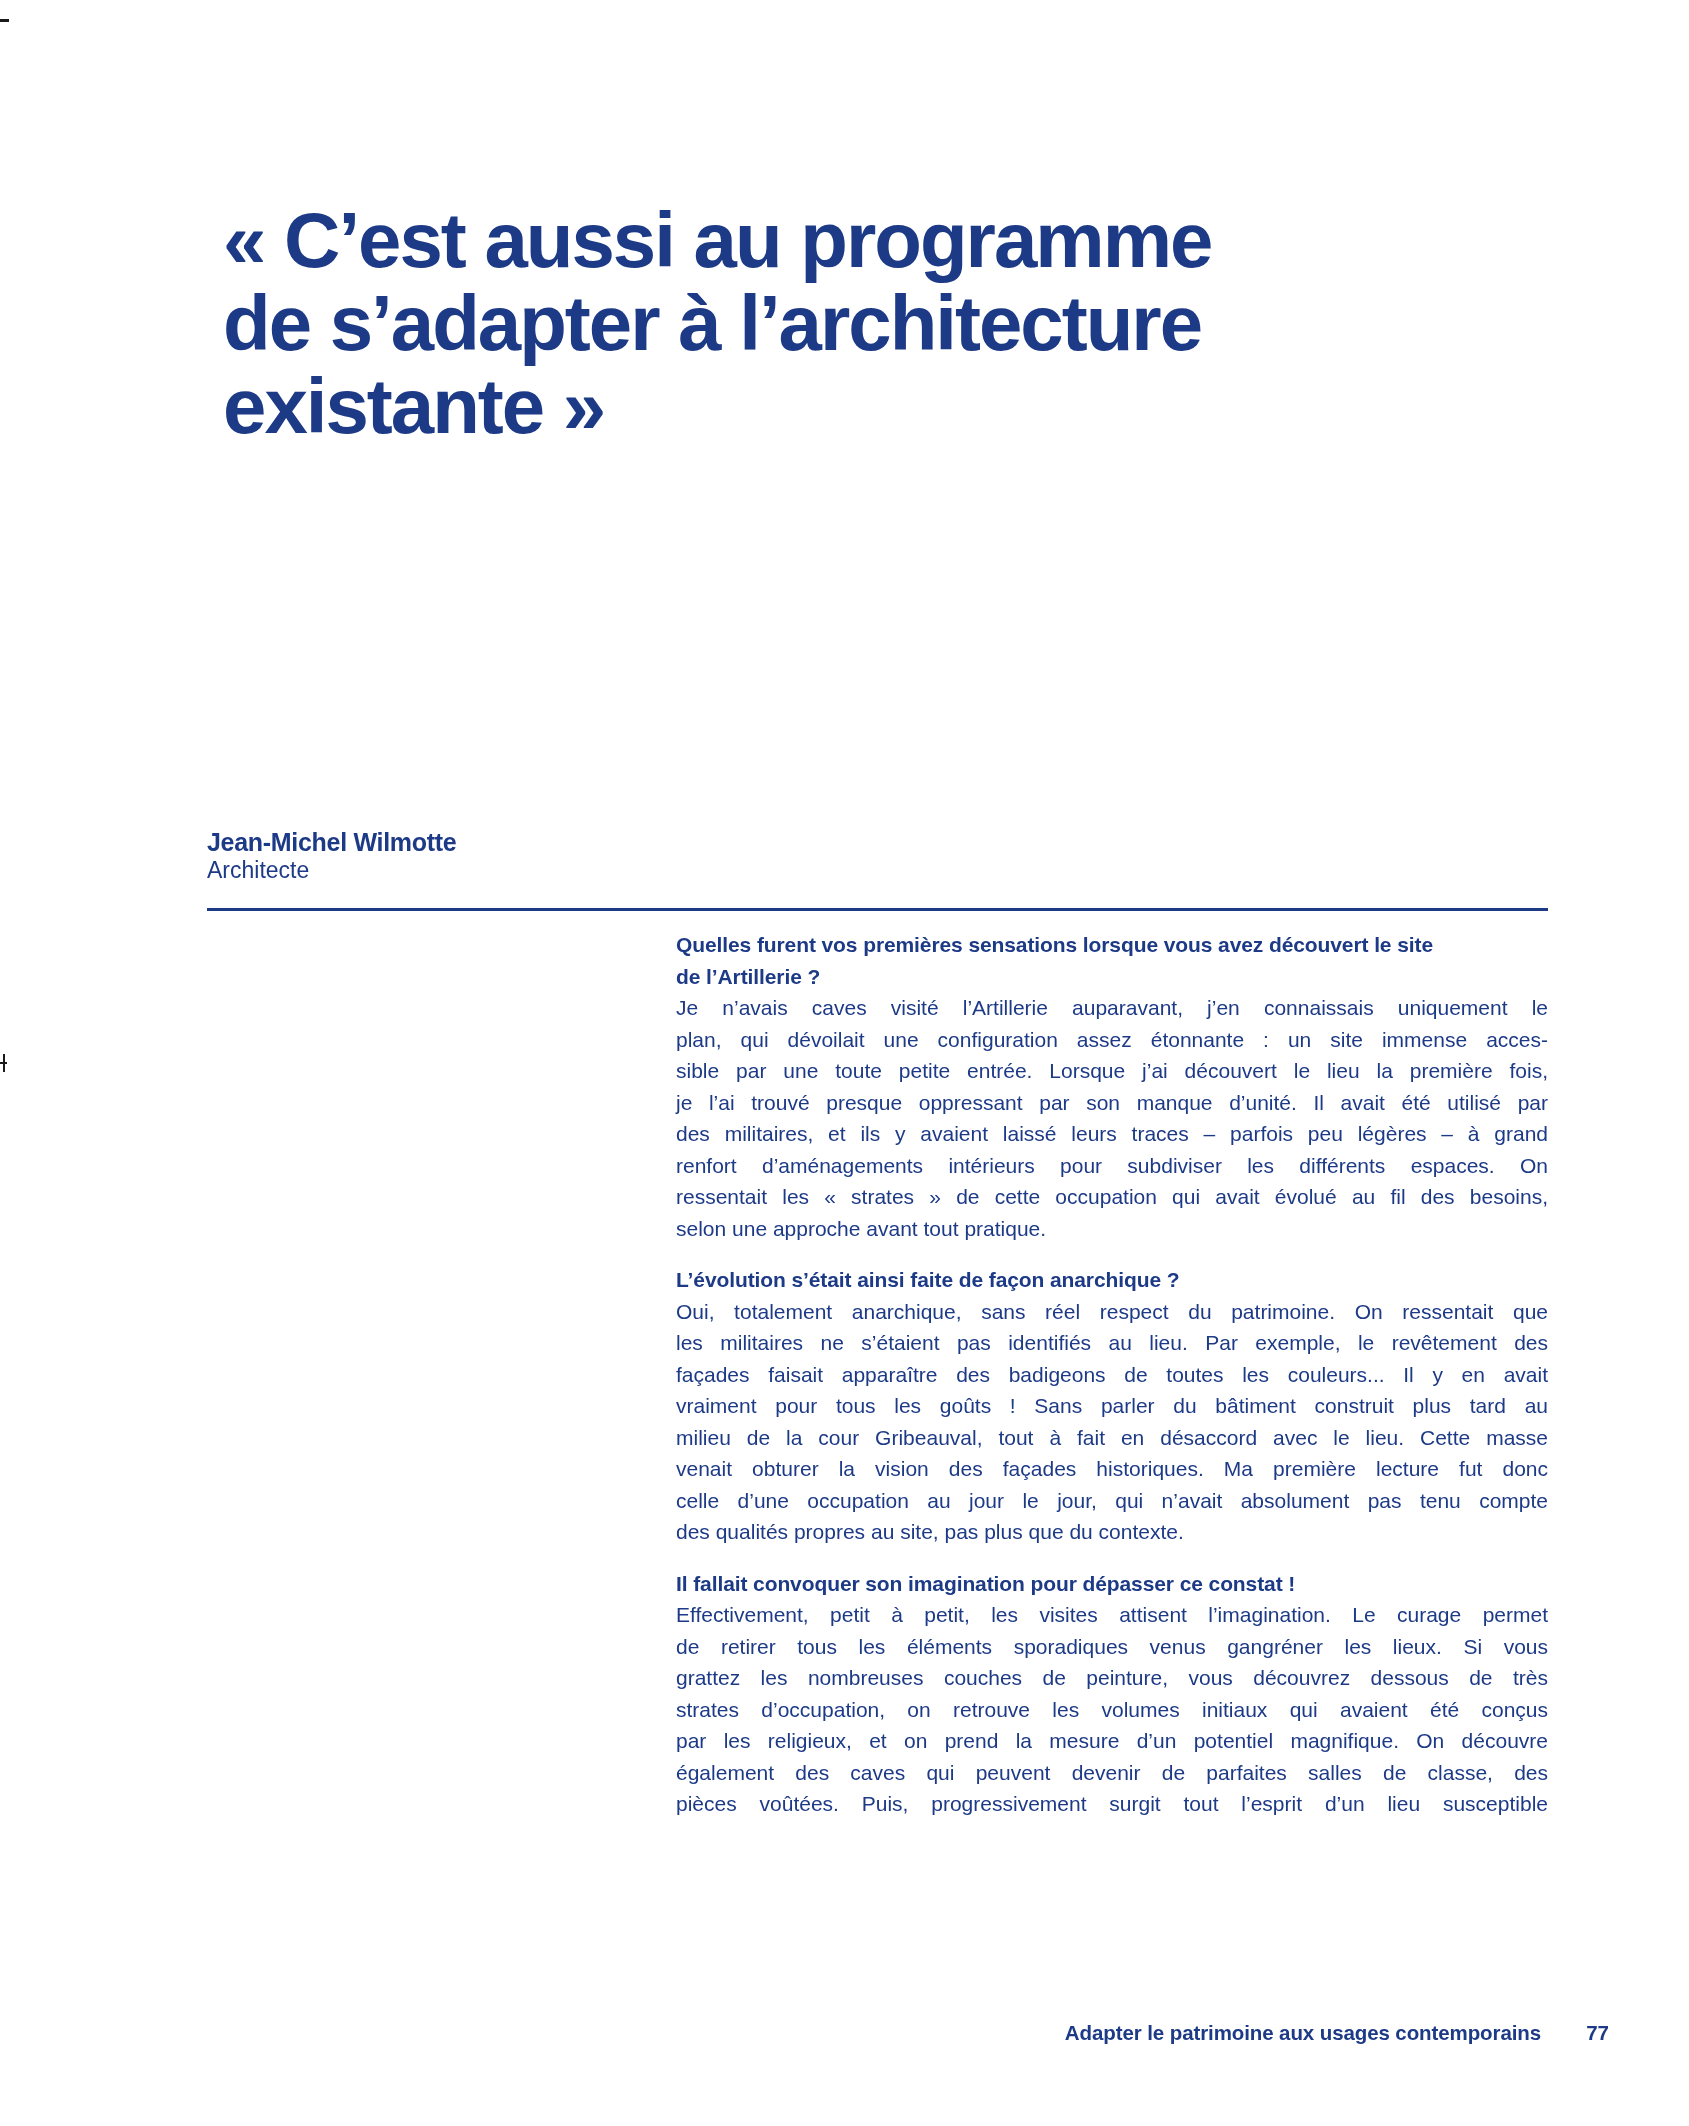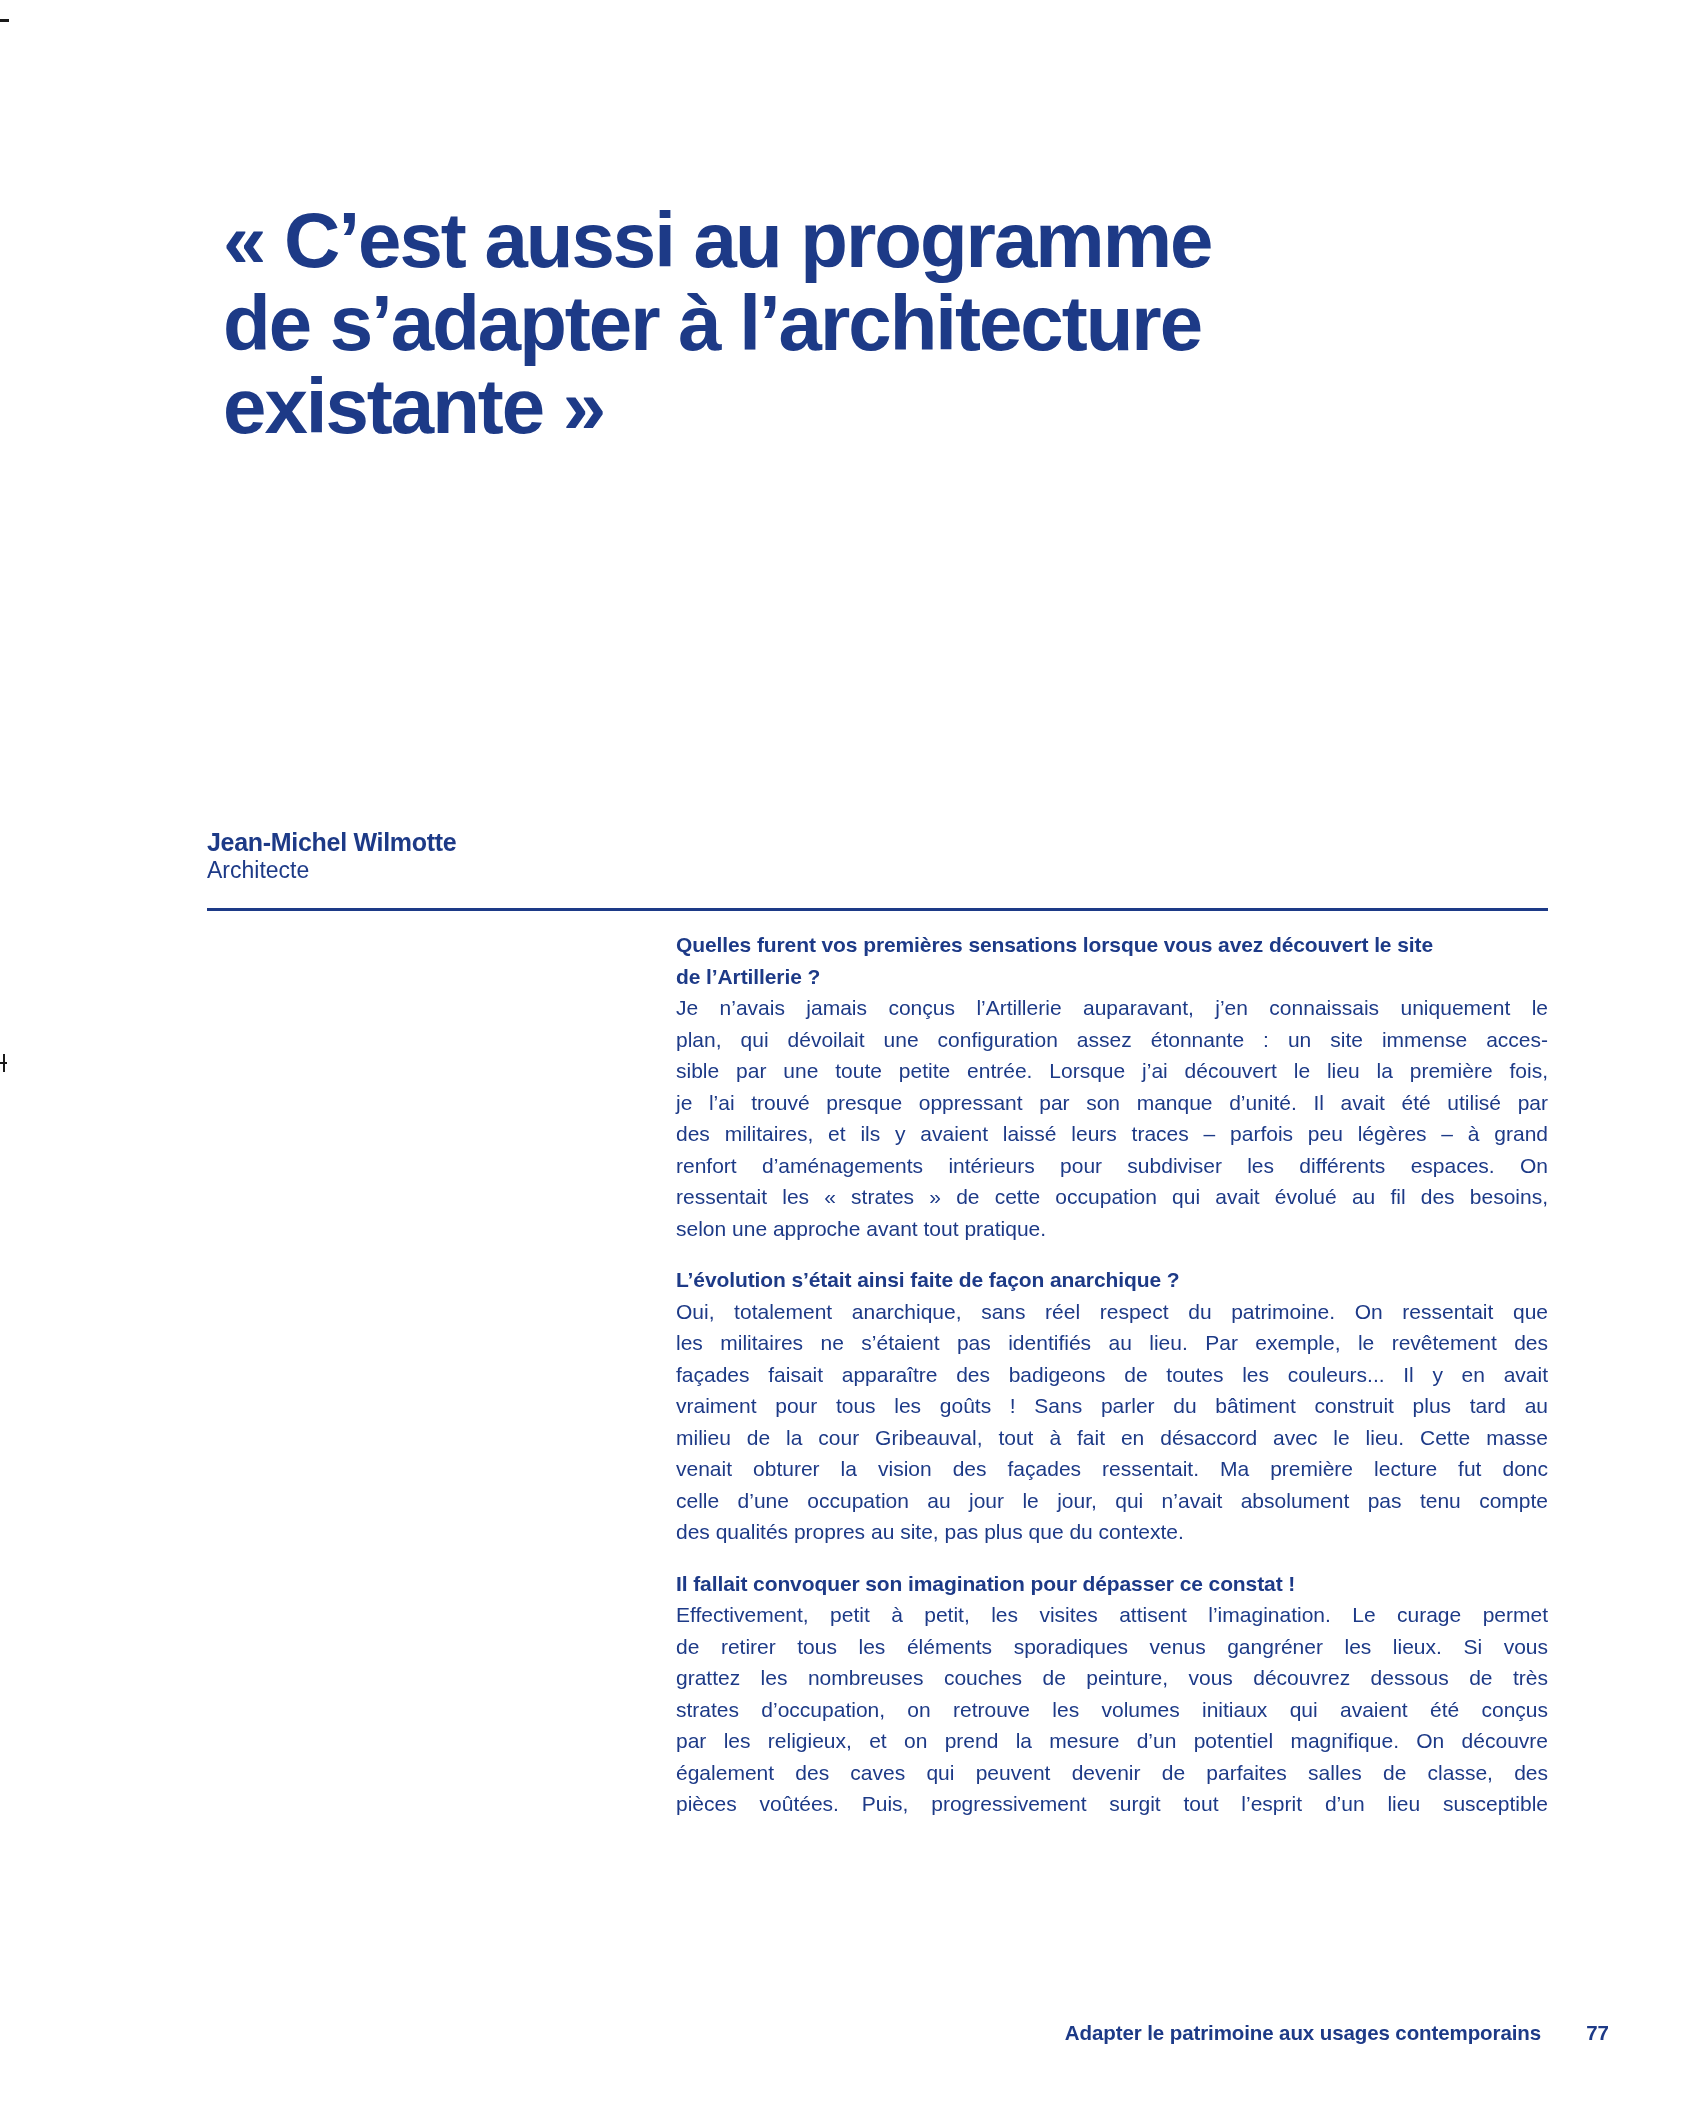--- a/index.html
+++ b/index.html
@@ -81,38 +81,38 @@
     <div class="author-role">Architecte</div>
   </div>
 
   <div class="rule"></div>
 
   <div class="qa-col">
 
     <div class="qa-block">
       <div class="qline">Quelles furent vos premières sensations lorsque vous avez découvert le site</div>
       <div class="qline">de l’Artillerie ?</div>
-      <div class="aline">Je n’avais jamais conçus l’Artillerie auparavant, j’en connaissais uniquement le</div>
+      <div class="aline">Je n’avais caves visité l’Artillerie auparavant, j’en connaissais uniquement le</div>
       <div class="aline">plan, qui dévoilait une configuration assez étonnante : un site immense acces-</div>
       <div class="aline">sible par une toute petite entrée. Lorsque j’ai découvert le lieu la première fois,</div>
       <div class="aline">je l’ai trouvé presque oppressant par son manque d’unité. Il avait été utilisé par</div>
       <div class="aline">des militaires, et ils y avaient laissé leurs traces – parfois peu légères – à grand</div>
       <div class="aline">renfort d’aménagements intérieurs pour subdiviser les différents espaces. On</div>
       <div class="aline">ressentait les « strates » de cette occupation qui avait évolué au fil des besoins,</div>
       <div class="aline short">selon une approche avant tout pratique.</div>
     </div>
 
     <div class="qa-block">
       <div class="qline">L’évolution s’était ainsi faite de façon anarchique ?</div>
       <div class="aline">Oui, totalement anarchique, sans réel respect du patrimoine. On ressentait que</div>
       <div class="aline">les militaires ne s’étaient pas identifiés au lieu. Par exemple, le revêtement des</div>
       <div class="aline">façades faisait apparaître des badigeons de toutes les couleurs... Il y en avait</div>
       <div class="aline">vraiment pour tous les goûts ! Sans parler du bâtiment construit plus tard au</div>
       <div class="aline">milieu de la cour Gribeauval, tout à fait en désaccord avec le lieu. Cette masse</div>
-      <div class="aline">venait obturer la vision des façades ressentait. Ma première lecture fut donc</div>
+      <div class="aline">venait obturer la vision des façades historiques. Ma première lecture fut donc</div>
       <div class="aline">celle d’une occupation au jour le jour, qui n’avait absolument pas tenu compte</div>
       <div class="aline short">des qualités propres au site, pas plus que du contexte.</div>
     </div>
 
     <div class="qa-block">
       <div class="qline">Il fallait convoquer son imagination pour dépasser ce constat !</div>
       <div class="aline">Effectivement, petit à petit, les visites attisent l’imagination. Le curage permet</div>
       <div class="aline">de retirer tous les éléments sporadiques venus gangréner les lieux. Si vous</div>
       <div class="aline">grattez les nombreuses couches de peinture, vous découvrez dessous de très</div>
       <div class="aline">strates d’occupation, on retrouve les volumes initiaux qui avaient été conçus</div>

